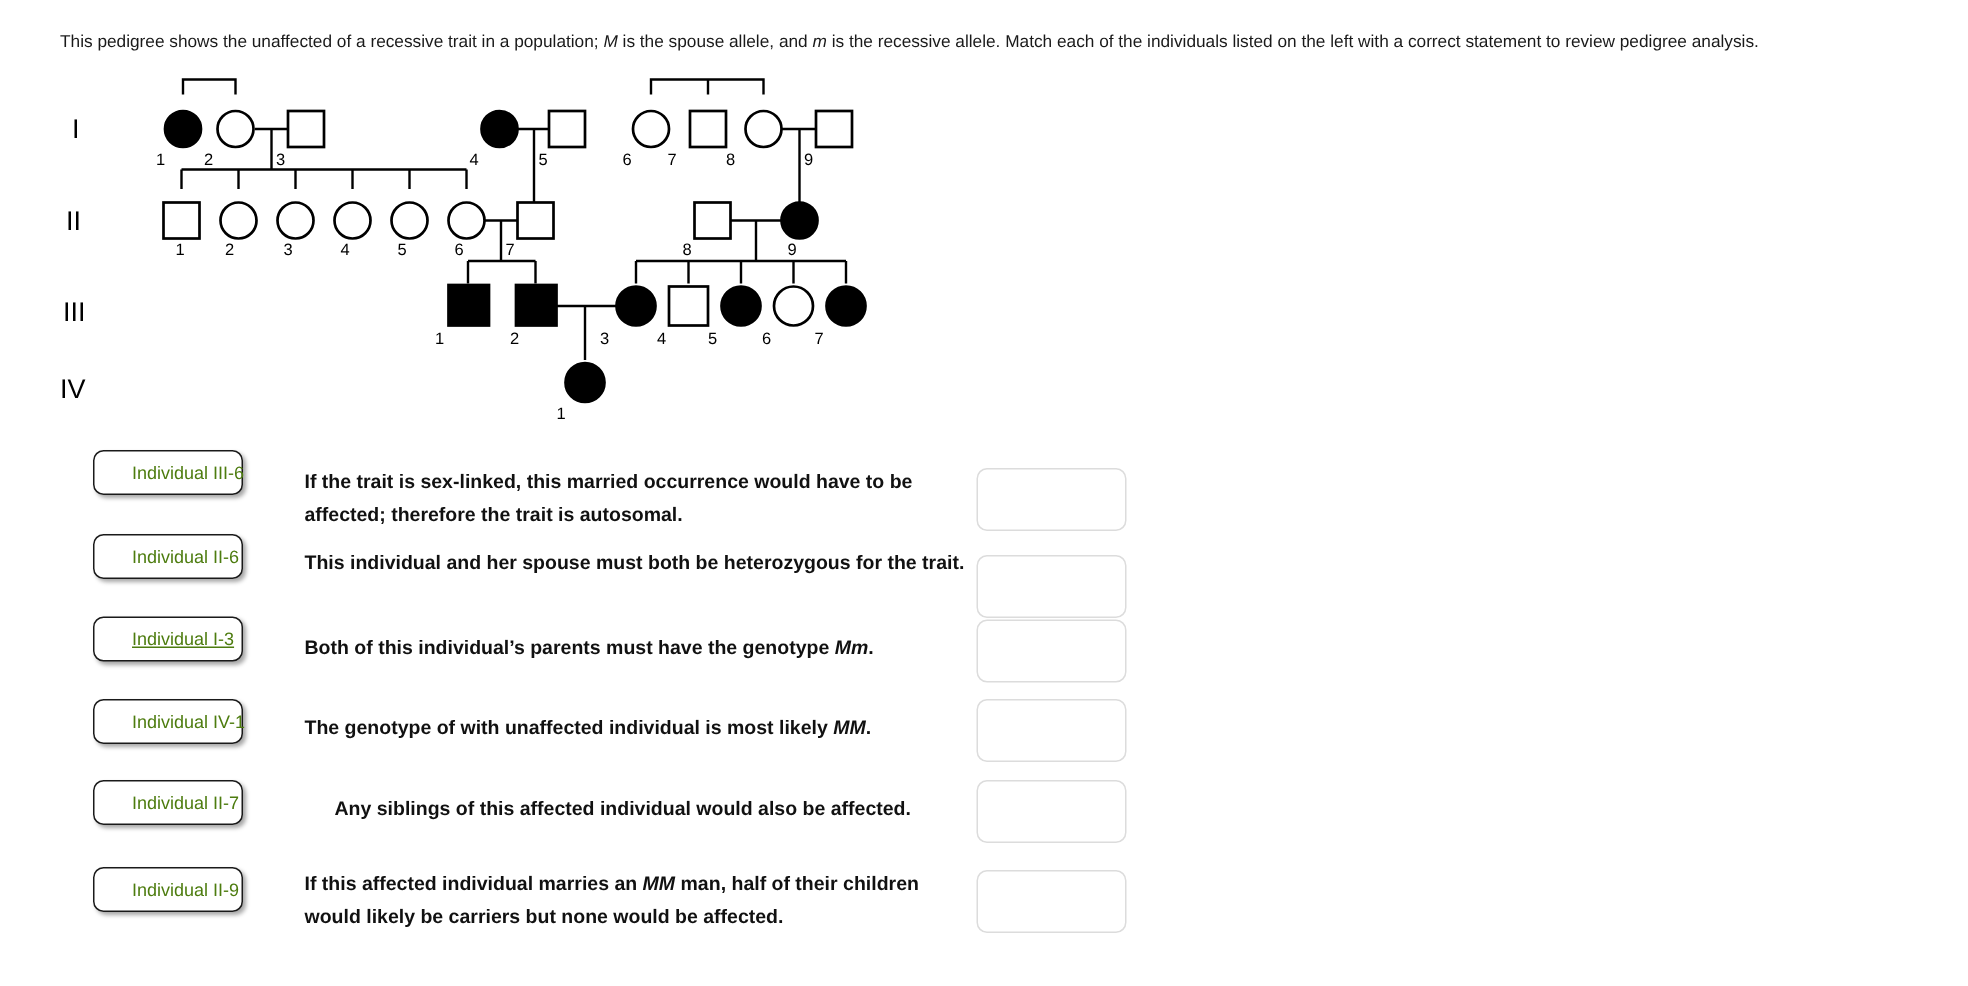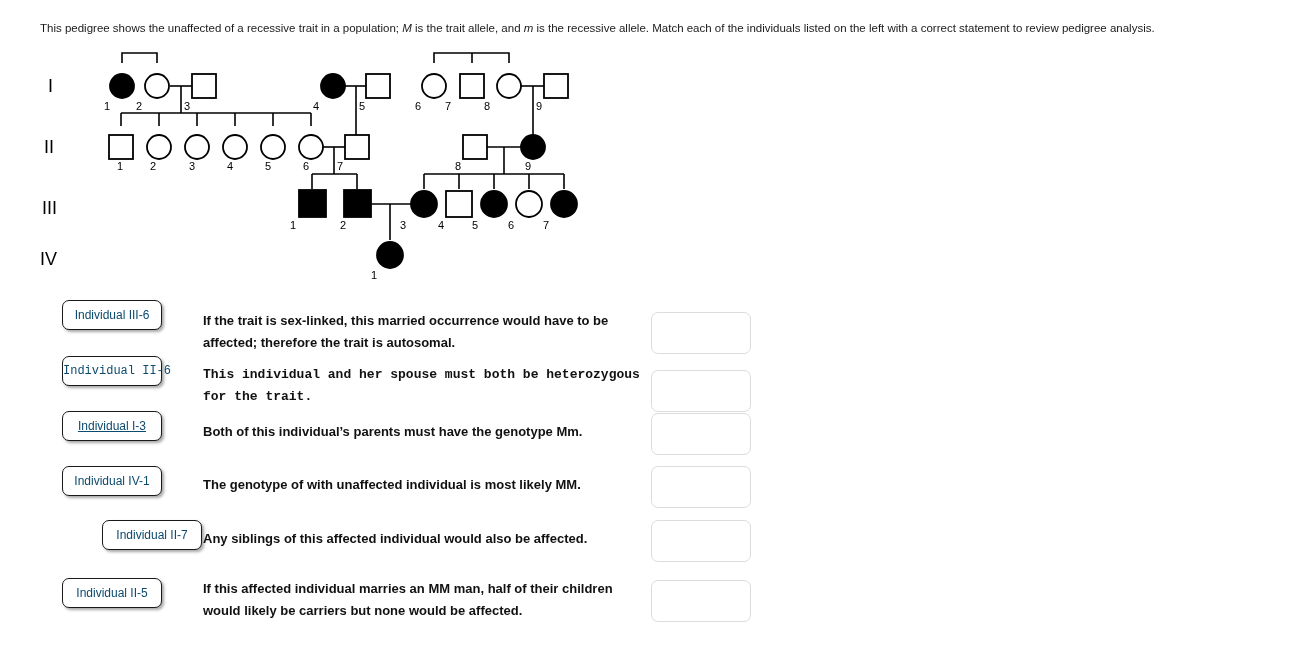--- a/index.html
+++ b/index.html
@@ -72,57 +72,56 @@
     width: 1312px;
   }
   .match-row {
     position: relative;
     height: 54px;
   }
   .chip {
     position: absolute;
     left: 62px;
     width: 100px;
-    padding: 7px 0;
+    padding: 7px 25px;
     box-sizing: border-box;
     background: #ffffff;
     border: 1.5px solid #1a1a1a;
     border-radius: 7px;
     box-shadow: 2px 2px 3px rgba(0,0,0,0.35);
     font-size: 12px;
-    text-align: center;
-    color: #0c4a6e;
+    color: #4d7c0f;
     cursor: move;
     white-space: nowrap;
   }
   .stmt {
     position: absolute;
     left: 203px;
     width: 448px;
     font-size: 13px;
     font-weight: bold;
     line-height: 22px;
     color: #111;
   }
-  .stmt .ital { }
+  .stmt .ital { font-style: italic; }
   .dropzone {
     position: absolute;
     left: 651px;
     width: 100px;
     height: 42px;
     box-sizing: border-box;
     background: #ffffff;
     border: 1.5px solid #dcdcdc;
     border-radius: 7px;
   }
 </style>
 </head>
 <body>
 
-<p id="prompt"><span>This pedigree shows the unaffected of a recessive trait in a population; </span><span class="ital">M</span><span> is the trait allele, and </span><span class="ital">m</span><span> is the recessive allele. Match each of the individuals listed on the left with a correct statement to review pedigree analysis.</span></p>
+<p id="prompt"><span>This pedigree shows the unaffected of a recessive trait in a population; </span><span class="ital">M</span><span> is the spouse allele, and </span><span class="ital">m</span><span> is the recessive allele. Match each of the individuals listed on the left with a correct statement to review pedigree analysis.</span></p>
 
 <div id="pedigree">
 <svg width="700" height="235" viewBox="0 0 700 235" xmlns="http://www.w3.org/2000/svg">
 
   <text class="gen-label" x="48" y="40">I</text>
   <text class="gen-label" x="44" y="101">II</text>
   <text class="gen-label" x="42" y="162">III</text>
   <text class="gen-label" x="40" y="213">IV</text>
 
   <g>
@@ -252,43 +251,43 @@
 </div>
 
 <div id="match">
 
   <div class="match-row" style="height:58px;">
     <div class="chip" style="top:10px;">Individual III-6</div>
     <div class="stmt" style="top:20px;"><span>If the trait is sex-linked, this married occurrence would have to be affected; therefore the trait is autosomal.</span></div>
     <div class="dropzone" style="top:22px;"></div>
   </div>
 
-  <div class="match-row" style="height:55px;font-family:Liberation Mono, monospace;">
+  <div class="match-row" style="height:55px;">
     <div class="chip" style="top:8px;">Individual II-6</div>
     <div class="stmt" style="top:16px;"><span>This individual and her spouse must both be heterozygous for the trait.</span></div>
     <div class="dropzone" style="top:22px;"></div>
   </div>
 
   <div class="match-row" style="height:55px;">
     <div class="chip" style="top:8px;text-decoration:underline;">Individual I-3</div>
     <div class="stmt" style="top:18px;"><span>Both of this individual’s parents must have the genotype </span><span class="ital">Mm</span><span>.</span></div>
     <div class="dropzone" style="top:10px;"></div>
   </div>
 
   <div class="match-row" style="height:54px;">
     <div class="chip" style="top:8px;">Individual IV-1</div>
     <div class="stmt" style="top:16px;"><span>The genotype of with unaffected individual is most likely </span><span class="ital">MM</span><span>.</span></div>
     <div class="dropzone" style="top:8px;"></div>
   </div>
 
   <div class="match-row" style="height:54px;">
-    <div class="chip" style="top:8px;margin-left:40px;">Individual II-7</div>
-    <div class="stmt" style="top:16px;width:455px;"><span>Any siblings of this affected individual would also be affected.</span></div>
+    <div class="chip" style="top:8px;">Individual II-7</div>
+    <div class="stmt" style="top:16px;width:455px;margin-left:20px;"><span>Any siblings of this affected individual would also be affected.</span></div>
     <div class="dropzone" style="top:8px;"></div>
   </div>
 
   <div class="match-row" style="height:58px;">
-    <div class="chip" style="top:12px;">Individual II-5</div>
+    <div class="chip" style="top:12px;">Individual II-9</div>
     <div class="stmt" style="top:12px;"><span>If this affected individual marries an </span><span class="ital">MM</span><span> man, half of their children would likely be carriers but none would be affected.</span></div>
     <div class="dropzone" style="top:14px;"></div>
   </div>
 
 </div>
 
 </body></html>

